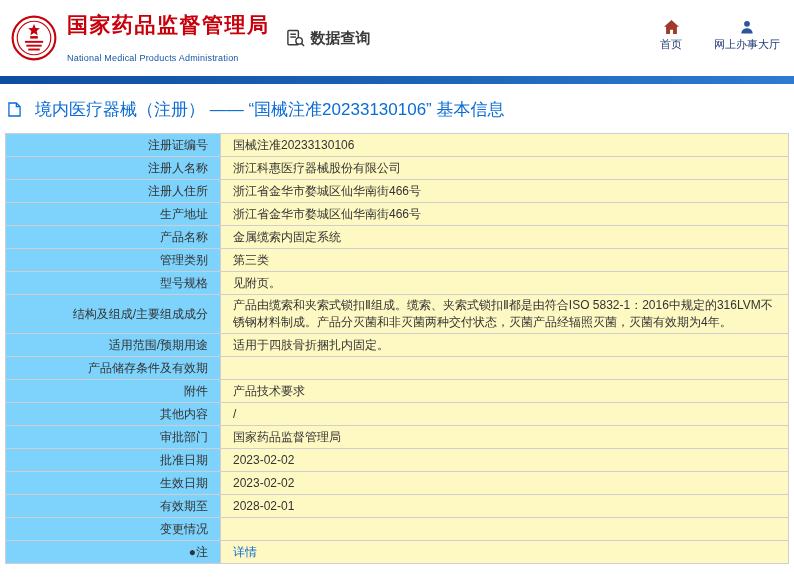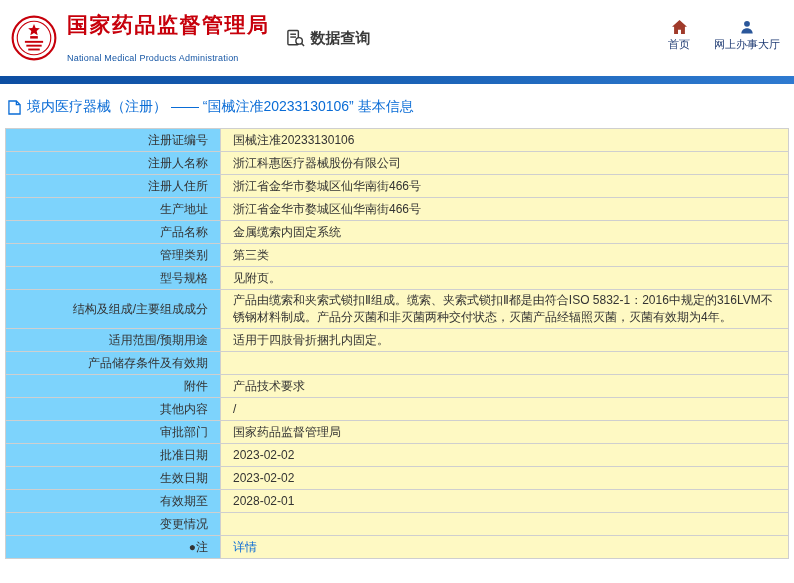--- a/index.html
+++ b/index.html
@@ -15,31 +15,31 @@
     padding:0 14px 0 10px; background:#fff;
   }
   .brand{ display:flex; align-items:center; gap:9px; cursor:pointer; }
   .emblem{ width:48px; height:48px; display:flex; align-items:center; justify-content:center; }
   .brand-cn{ font-size:21px; font-weight:bold; color:#c7000b; letter-spacing:1.5px; line-height:1.15; }
   .brand-en{ font-size:9px; color:#1757a5; margin-top:15px; letter-spacing:0.2px; }
   .section-title{
     display:flex; align-items:flex-end; gap:6px; margin-left:16px;
     font-size:15px; font-weight:bold; color:#3a3a3a;
   }
-  .top-nav{ margin-left:auto; display:flex; gap:24px; align-items:flex-end; padding-bottom:4px; }
+  .top-nav{ margin-left:auto; display:flex; gap:32px; align-items:flex-end; padding-bottom:4px; }
   .nav-item{
     display:flex; flex-direction:column; align-items:center; gap:3px;
     font-size:11px; color:#1f3b73; text-decoration:none; cursor:pointer; white-space:nowrap;
   }
   .blue-bar{ height:8px; background:linear-gradient(90deg,#0d4ea2 0%,#1c64b8 55%,#2e7ad0 100%); }
   
   main{ padding:8px 5px 0; }
   .breadcrumb{
-    display:flex; align-items:center; gap:6px;
-    color:#0a6cd6; font-size:14px; padding:6px 3px 12px;
+    display:flex; align-items:center; gap:14px;
+    color:#0a6cd6; font-size:17px; padding:6px 3px 12px;
   }
   .info-table{ width:100%; border-collapse:collapse; table-layout:fixed; }
   .info-table td{
     border:1px solid #cfcfcf; font-size:12px; color:#333;
     padding:2px 12px; height:23px; line-height:17px; vertical-align:middle;
     word-break:break-all;
   }
   .label-cell{
     width:215px; background:#7dd3fc; text-align:right; padding-right:14px;
     color:#333;

